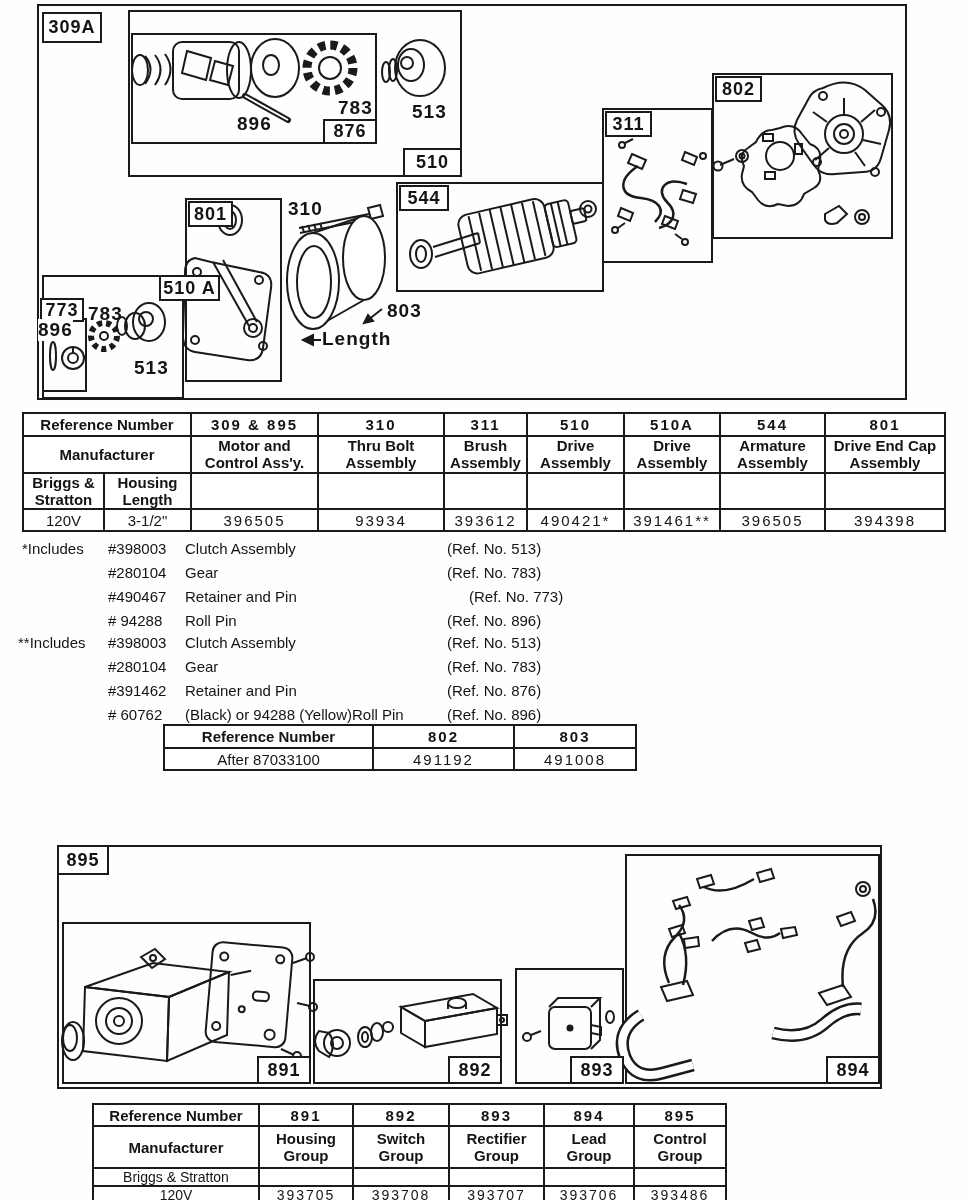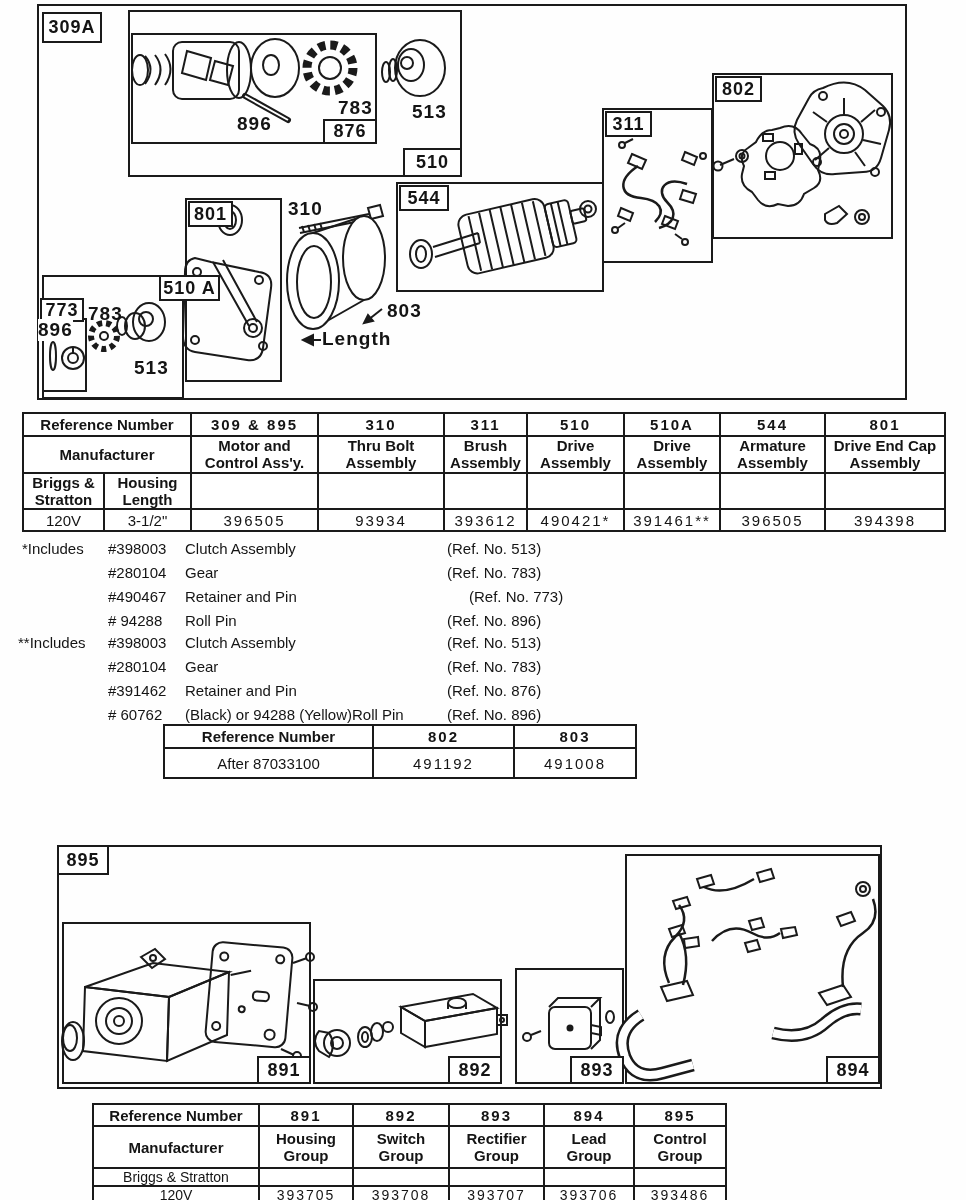--- a/index.html
+++ b/index.html
@@ -304,21 +304,21 @@
         <col style="width:209px">
         <col style="width:141px">
         <col style="width:122px">
       </colgroup>
     <tbody>
         <tr style="height:23px;">
       <th>Reference Number</th>
       <th class="num">802</th>
       <th class="num">803</th>
     </tr>
-    <tr style="height:30px;margin-left:38px;">
+    <tr style="height:22px;margin-left:38px;">
       <td>After  87033100</td>
       <td class="val">491192</td>
       <td class="val">491008</td>
     </tr>
   </tbody>
     </table>
 
   <div class="box" style="left:57px; top:845px; width:821px; height:240px;"></div>
   <div class="box" style="left:62px; top:922px; width:245px; height:158px;"></div>
   <div class="box" style="left:313px; top:979px; width:185px; height:101px;"></div>

